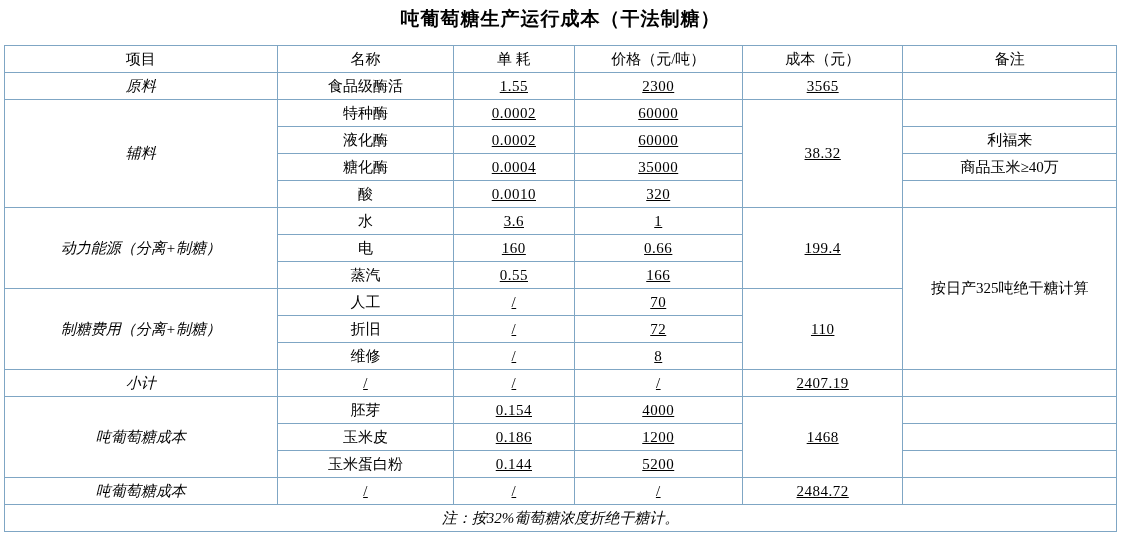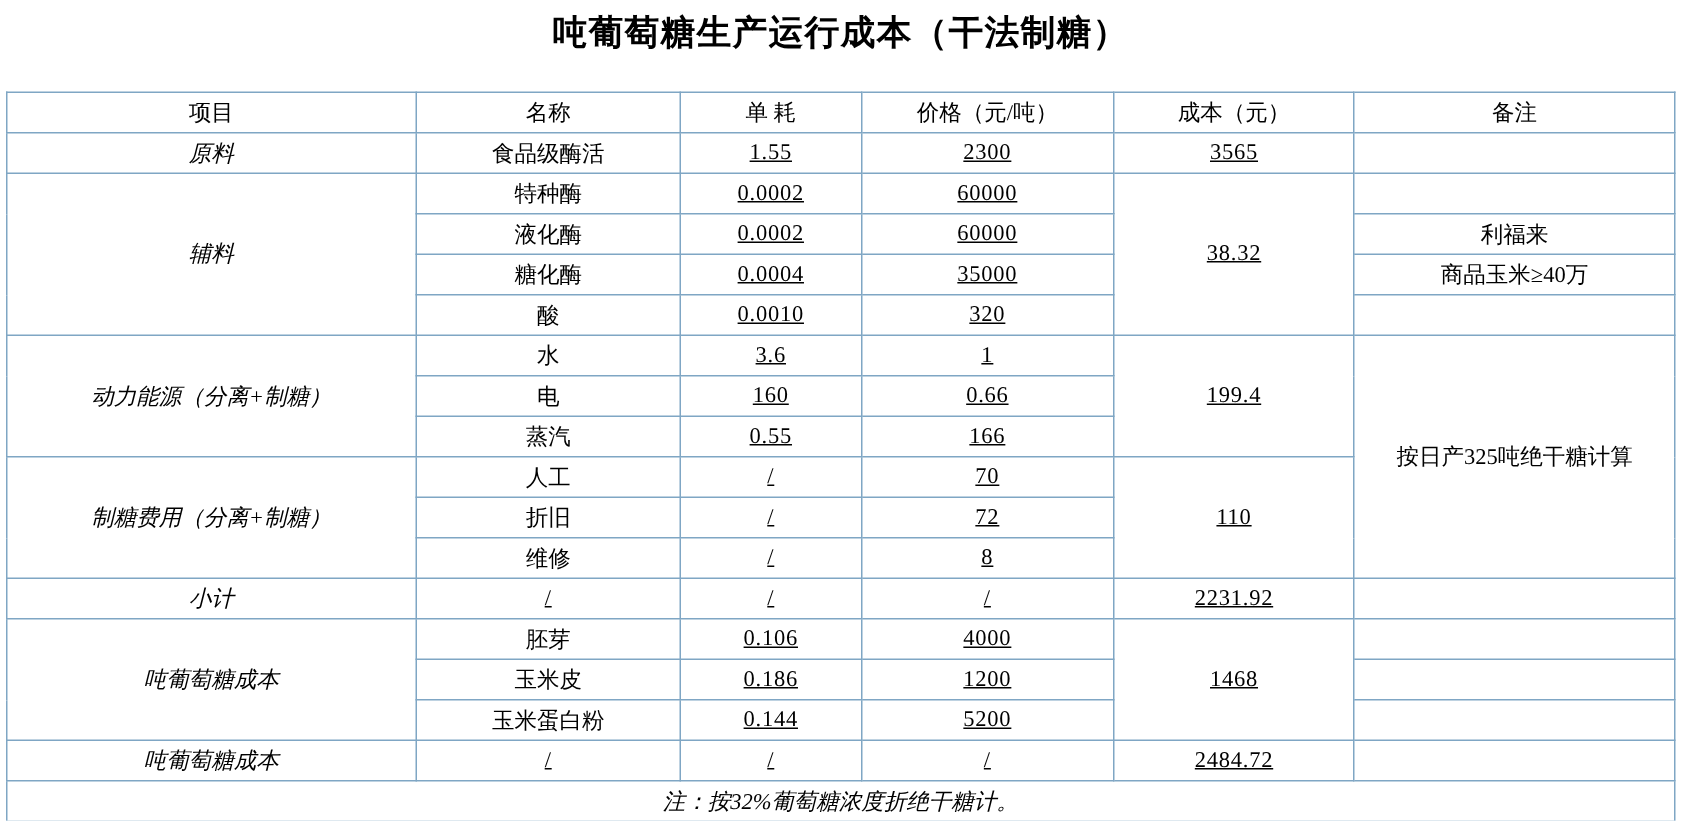--- a/index.html
+++ b/index.html
@@ -15,30 +15,30 @@
     overflow: hidden;
   }
   .sheet {
     width: 1121px;
     height: 547px;
     box-sizing: border-box;
     position: relative;
   }
   .title {
     text-align: center;
-    font-size: 23px;
+    font-size: 19px;
     font-weight: bold;
     letter-spacing: 1px;
     padding: 6px 0 8px 0;
     font-family: "Liberation Serif", "DejaVu Serif", serif;
   }
   table.cost {
     border-collapse: collapse;
     width: 1113px;
-    margin: 16px 4px;
+    margin: 5px 4px;
     table-layout: fixed;
   }
   table.cost td, table.cost th {
     border: 1px solid #7fa6c4;
     text-align: center;
     vertical-align: middle;
     font-size: 15px;
     font-weight: normal;
     padding: 2px 2px;
     height: 27px;
@@ -166,28 +166,28 @@
         <td>维修</td>
         <td class="nums">/</td>
         <td class="nums">8</td>
       </tr>
 
       <tr>
         <td class="cat">小计</td>
         <td class="nums">/</td>
         <td class="nums">/</td>
         <td class="nums">/</td>
-        <td class="nums">2231.92</td>
+        <td class="nums">2407.19</td>
         <td></td>
       </tr>
 
       <tr>
         <td class="cat" rowspan="3">吨葡萄糖成本</td>
         <td>胚芽</td>
-        <td class="nums">0.106</td>
+        <td class="nums">0.154</td>
         <td class="nums">4000</td>
         <td class="nums" rowspan="3">1468</td>
         <td></td>
       </tr>
       <tr>
         <td>玉米皮</td>
         <td class="nums">0.186</td>
         <td class="nums">1200</td>
         <td></td>
       </tr>

